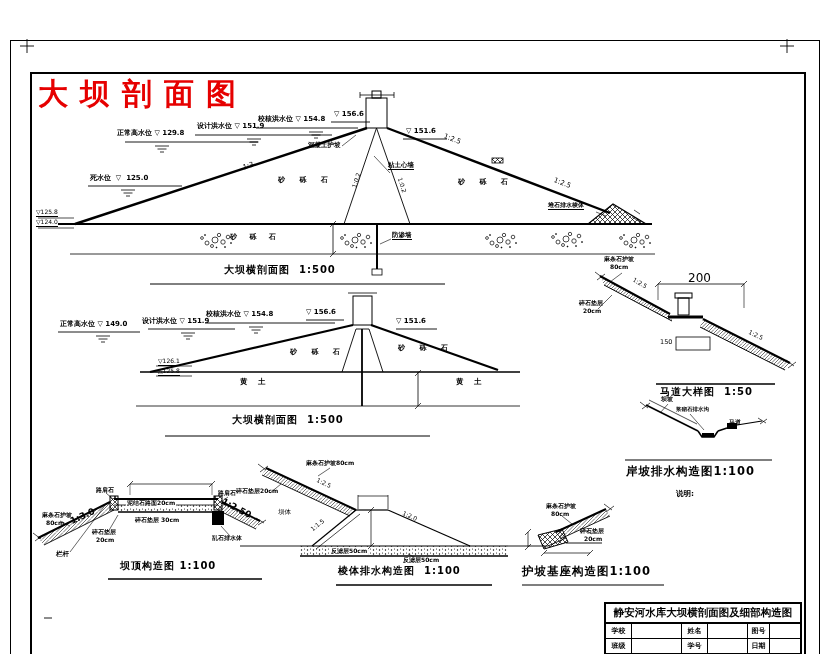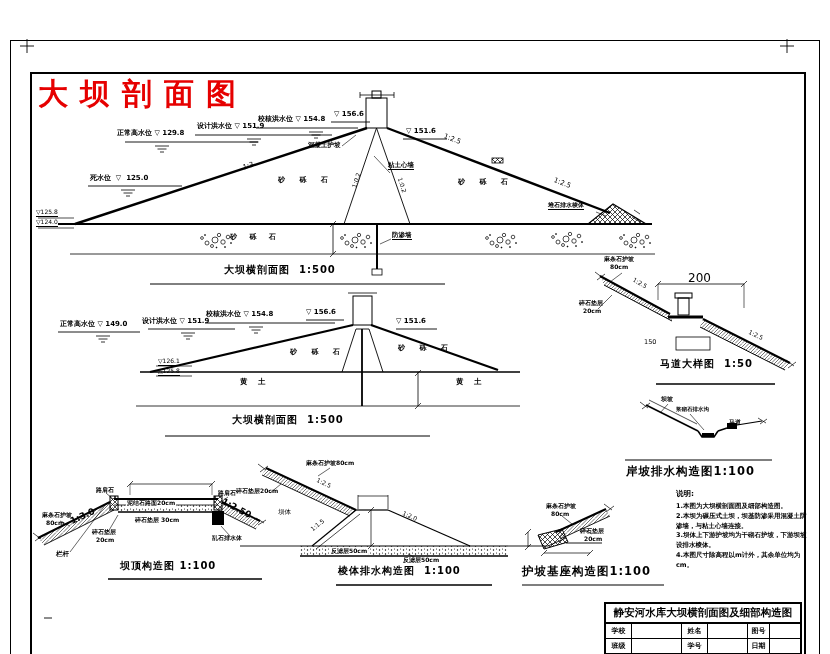--- a/index.html
+++ b/index.html
@@ -295,24 +295,24 @@
   <div class="lb" style="left:398px;top:313px;font-size:7px;letter-spacing:6px;font-weight:bold">砂 砾 石</div>
   <div class="lb" style="left:240px;top:346px;font-size:7.5px;letter-spacing:4px;font-weight:bold">黄 土</div>
   <div class="lb" style="left:456px;top:346px;font-size:7.5px;letter-spacing:4px;font-weight:bold">黄 土</div>
   <div class="lb cap" style="left:232px;top:382px">大坝横剖面图  1:500</div>
 
   <div class="lb" style="left:604px;top:224px;font-size:6px;font-weight:bold">麻条石护坡</div>
   <div class="lb" style="left:610px;top:232px;font-size:6px;font-weight:bold">80cm</div>
   <div class="lb" style="left:579px;top:268px;font-size:6px;font-weight:bold">碎石垫层</div>
   <div class="lb" style="left:583px;top:276px;font-size:6px;font-weight:bold">20cm</div>
   <div class="lb" style="left:688px;top:240px;font-size:12px">200</div>
-  <div class="lb" style="left:644px;top:307px;font-size:6.5px">150</div>
+  <div class="lb" style="left:660px;top:307px;font-size:6.5px">150</div>
   <div class="lb" style="left:632px;top:248px;font-size:6px;transform:rotate(29deg)">1:2.5</div>
   <div class="lb" style="left:748px;top:300px;font-size:6px;transform:rotate(26deg)">1:2.5</div>
-  <div class="lb cap" style="left:660px;top:326px">马道大样图  1:50</div>
+  <div class="lb cap" style="left:660px;top:354px">马道大样图  1:50</div>
 
   <div class="lb" style="left:661px;top:364px;font-size:6px;font-weight:bold">坝坡</div>
   <div class="lb" style="left:676px;top:374px;font-size:5.5px;font-weight:bold">浆砌石排水沟</div>
   <div class="lb" style="left:729px;top:387px;font-size:6px;font-weight:bold">马道</div>
   <div class="lb cap" style="left:626px;top:433px;font-size:11.5px">岸坡排水构造图1:100</div>
 
   <div class="lb" style="left:96px;top:455px;font-size:6px;font-weight:bold">路肩石</div>
   <div class="lb" style="left:218px;top:458px;font-size:6px;font-weight:bold">路肩石</div>
   <div class="lb bg" style="left:126px;top:468px;font-size:6px;font-weight:bold">泥结石路面20cm</div>
   <div class="lb bg" style="left:134px;top:485px;font-size:6px;font-weight:bold">碎石垫层 30cm</div>
@@ -336,26 +336,20 @@
   <div class="lb bg" style="left:402px;top:525px;font-size:6px;font-weight:bold">反滤层50cm</div>
   <div class="lb cap" style="left:338px;top:533px">棱体排水构造图  1:100</div>
 
   <div class="lb" style="left:546px;top:471px;font-size:6px;font-weight:bold">麻条石护坡</div>
   <div class="lb" style="left:551px;top:479px;font-size:6px;font-weight:bold">80cm</div>
   <div class="lb" style="left:580px;top:496px;font-size:6px;font-weight:bold">碎石垫层</div>
   <div class="lb" style="left:584px;top:504px;font-size:6px;font-weight:bold">20cm</div>
   <div class="lb cap" style="left:522px;top:533px;font-size:11.5px">护坡基座构造图1:100</div>
 
   <div class="lb" style="left:676px;top:458px;font-size:7.5px;font-weight:bold">说明:</div>
-  <div class="notes">
-    <div class="note">1.本图为大坝横剖面图及细部构造图。</div>
-    <div class="note">2.本坝为碾压式土坝，坝基防渗采用混凝土防渗墙，与粘土心墙连接。</div>
-    <div class="note">3.坝体上下游护坡均为干砌石护坡，下游坝坡设排水棱体。</div>
-    <div class="note">4.本图尺寸除高程以m计外，其余单位均为cm。</div>
-  </div>
 
   <div class="tblock">
     <div class="tblock-title">静安河水库大坝横剖面图及细部构造图</div>
     <div class="tb-grid">
       <div class="tb-cell">学校</div>
       <div class="tb-cell"></div>
       <div class="tb-cell">姓名</div>
       <div class="tb-cell"></div>
       <div class="tb-cell">图号</div>
       <div class="tb-cell"></div>

